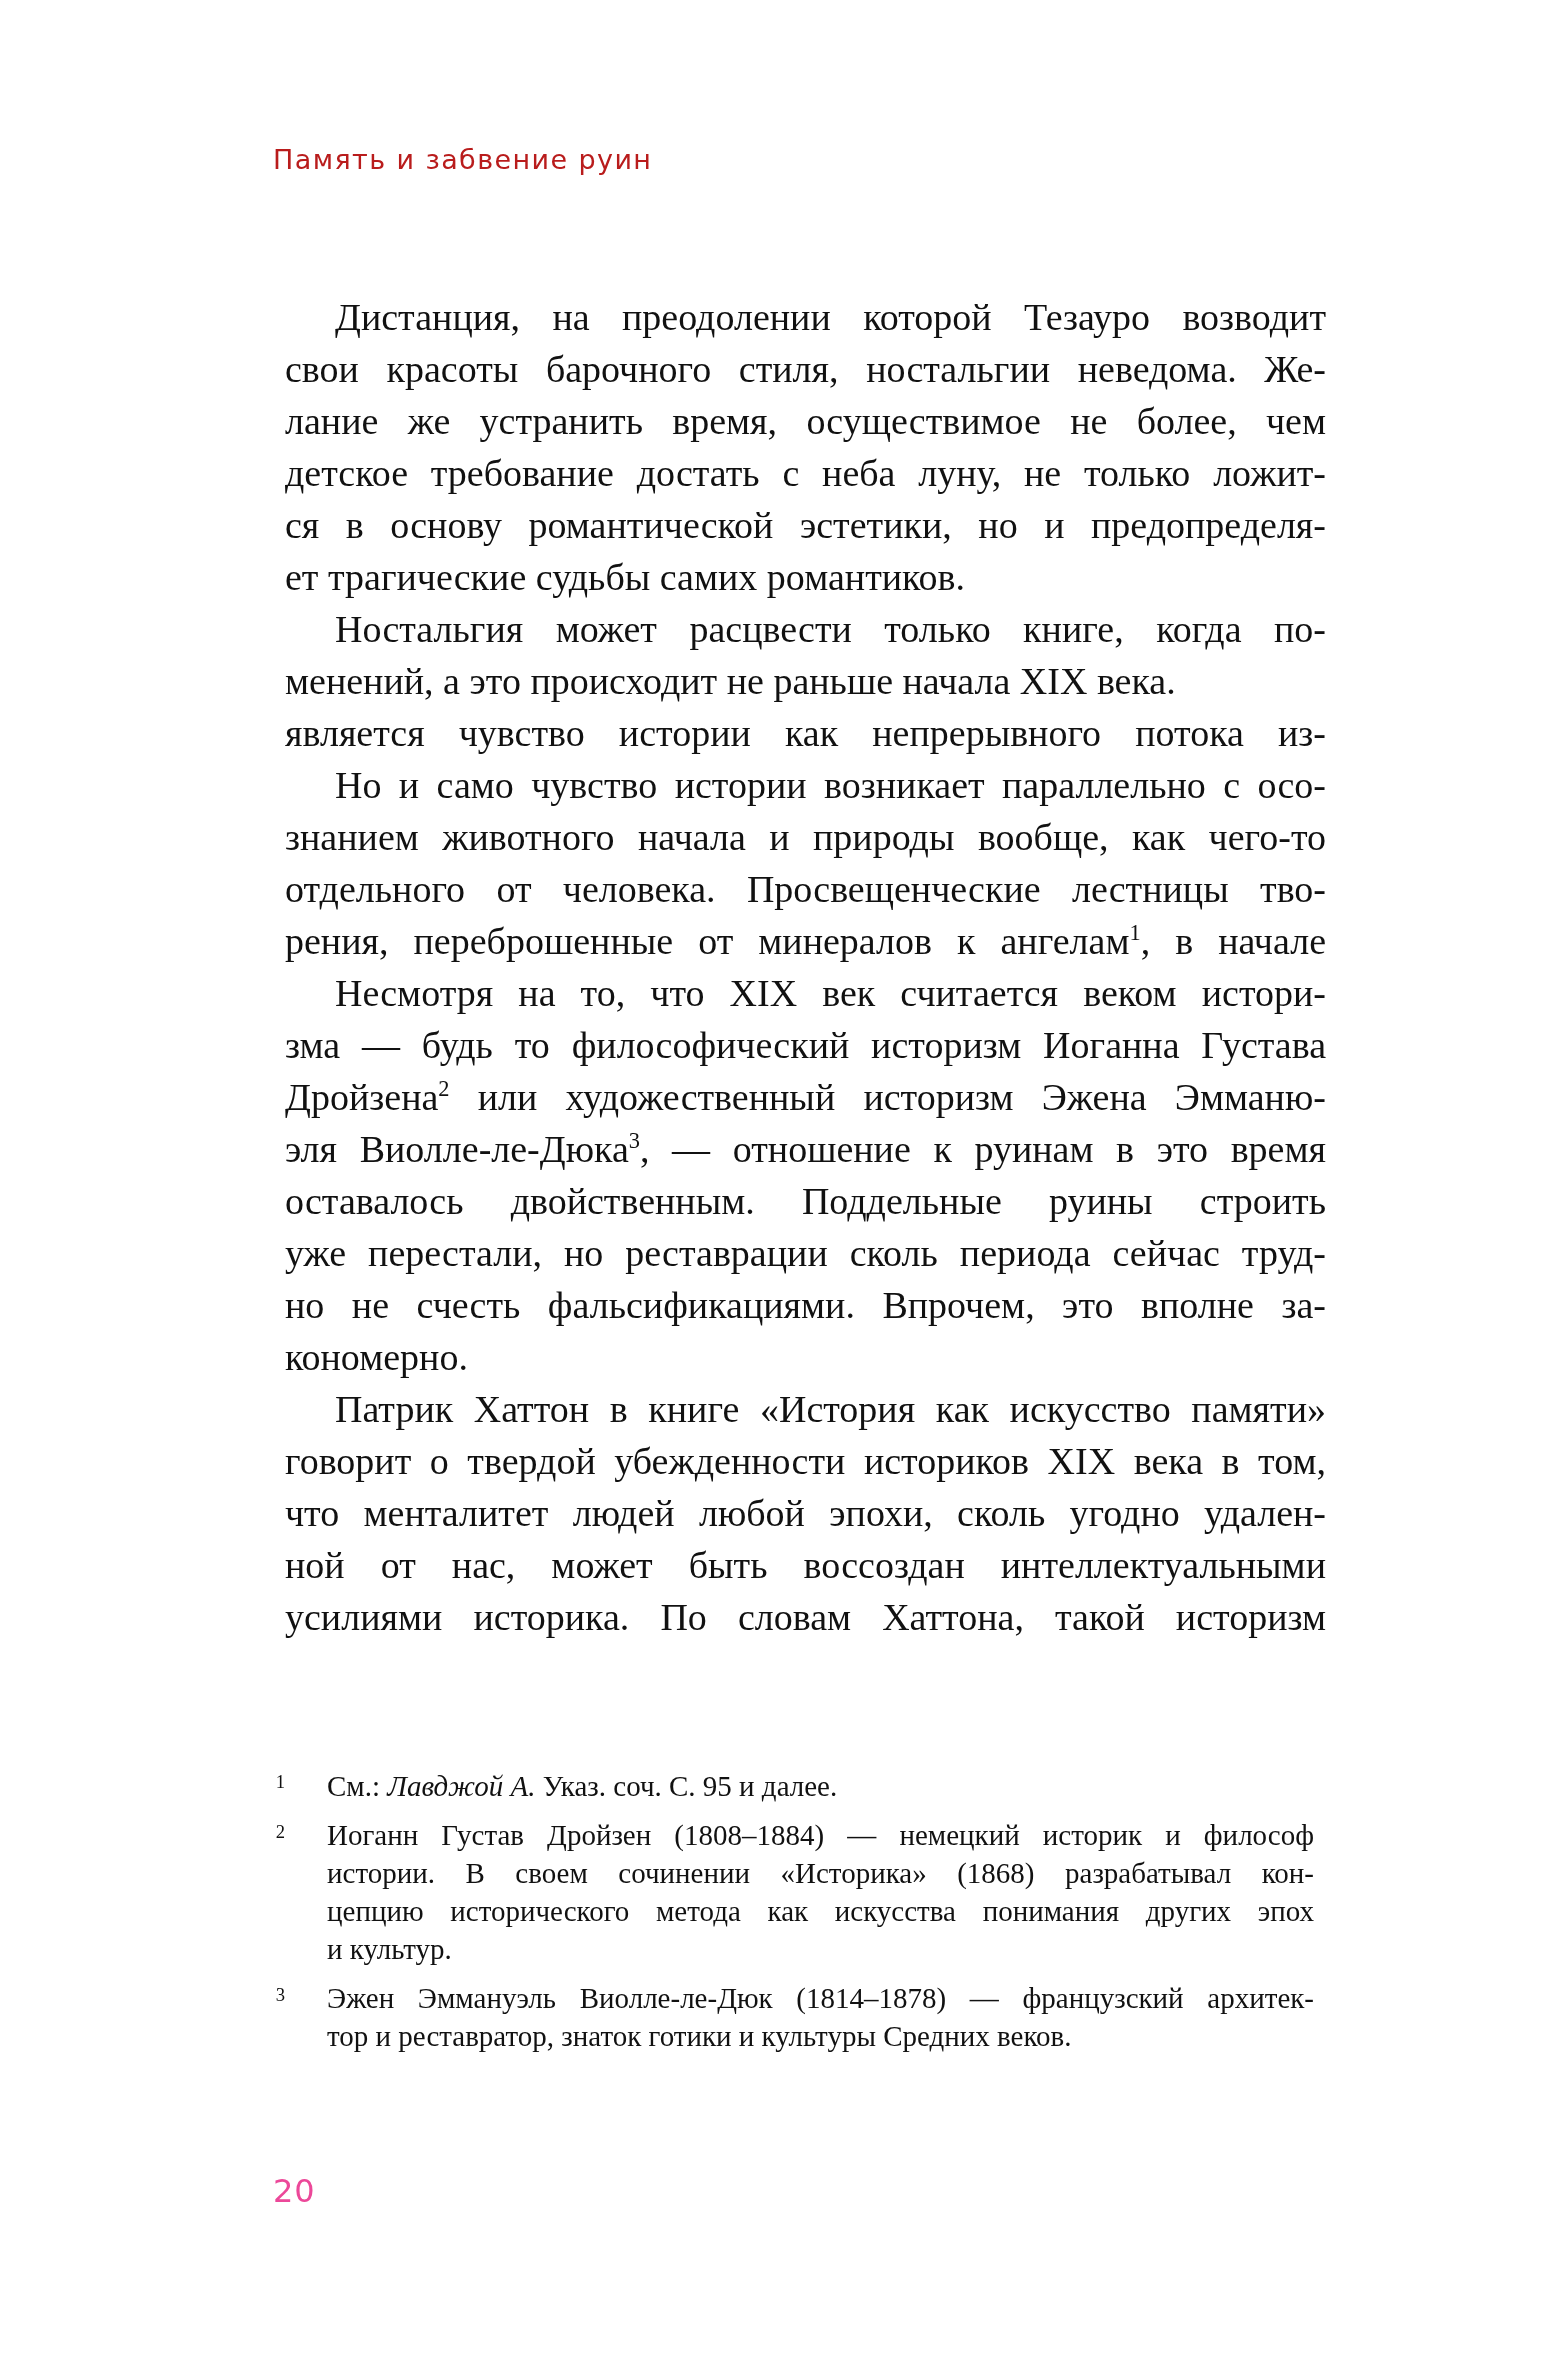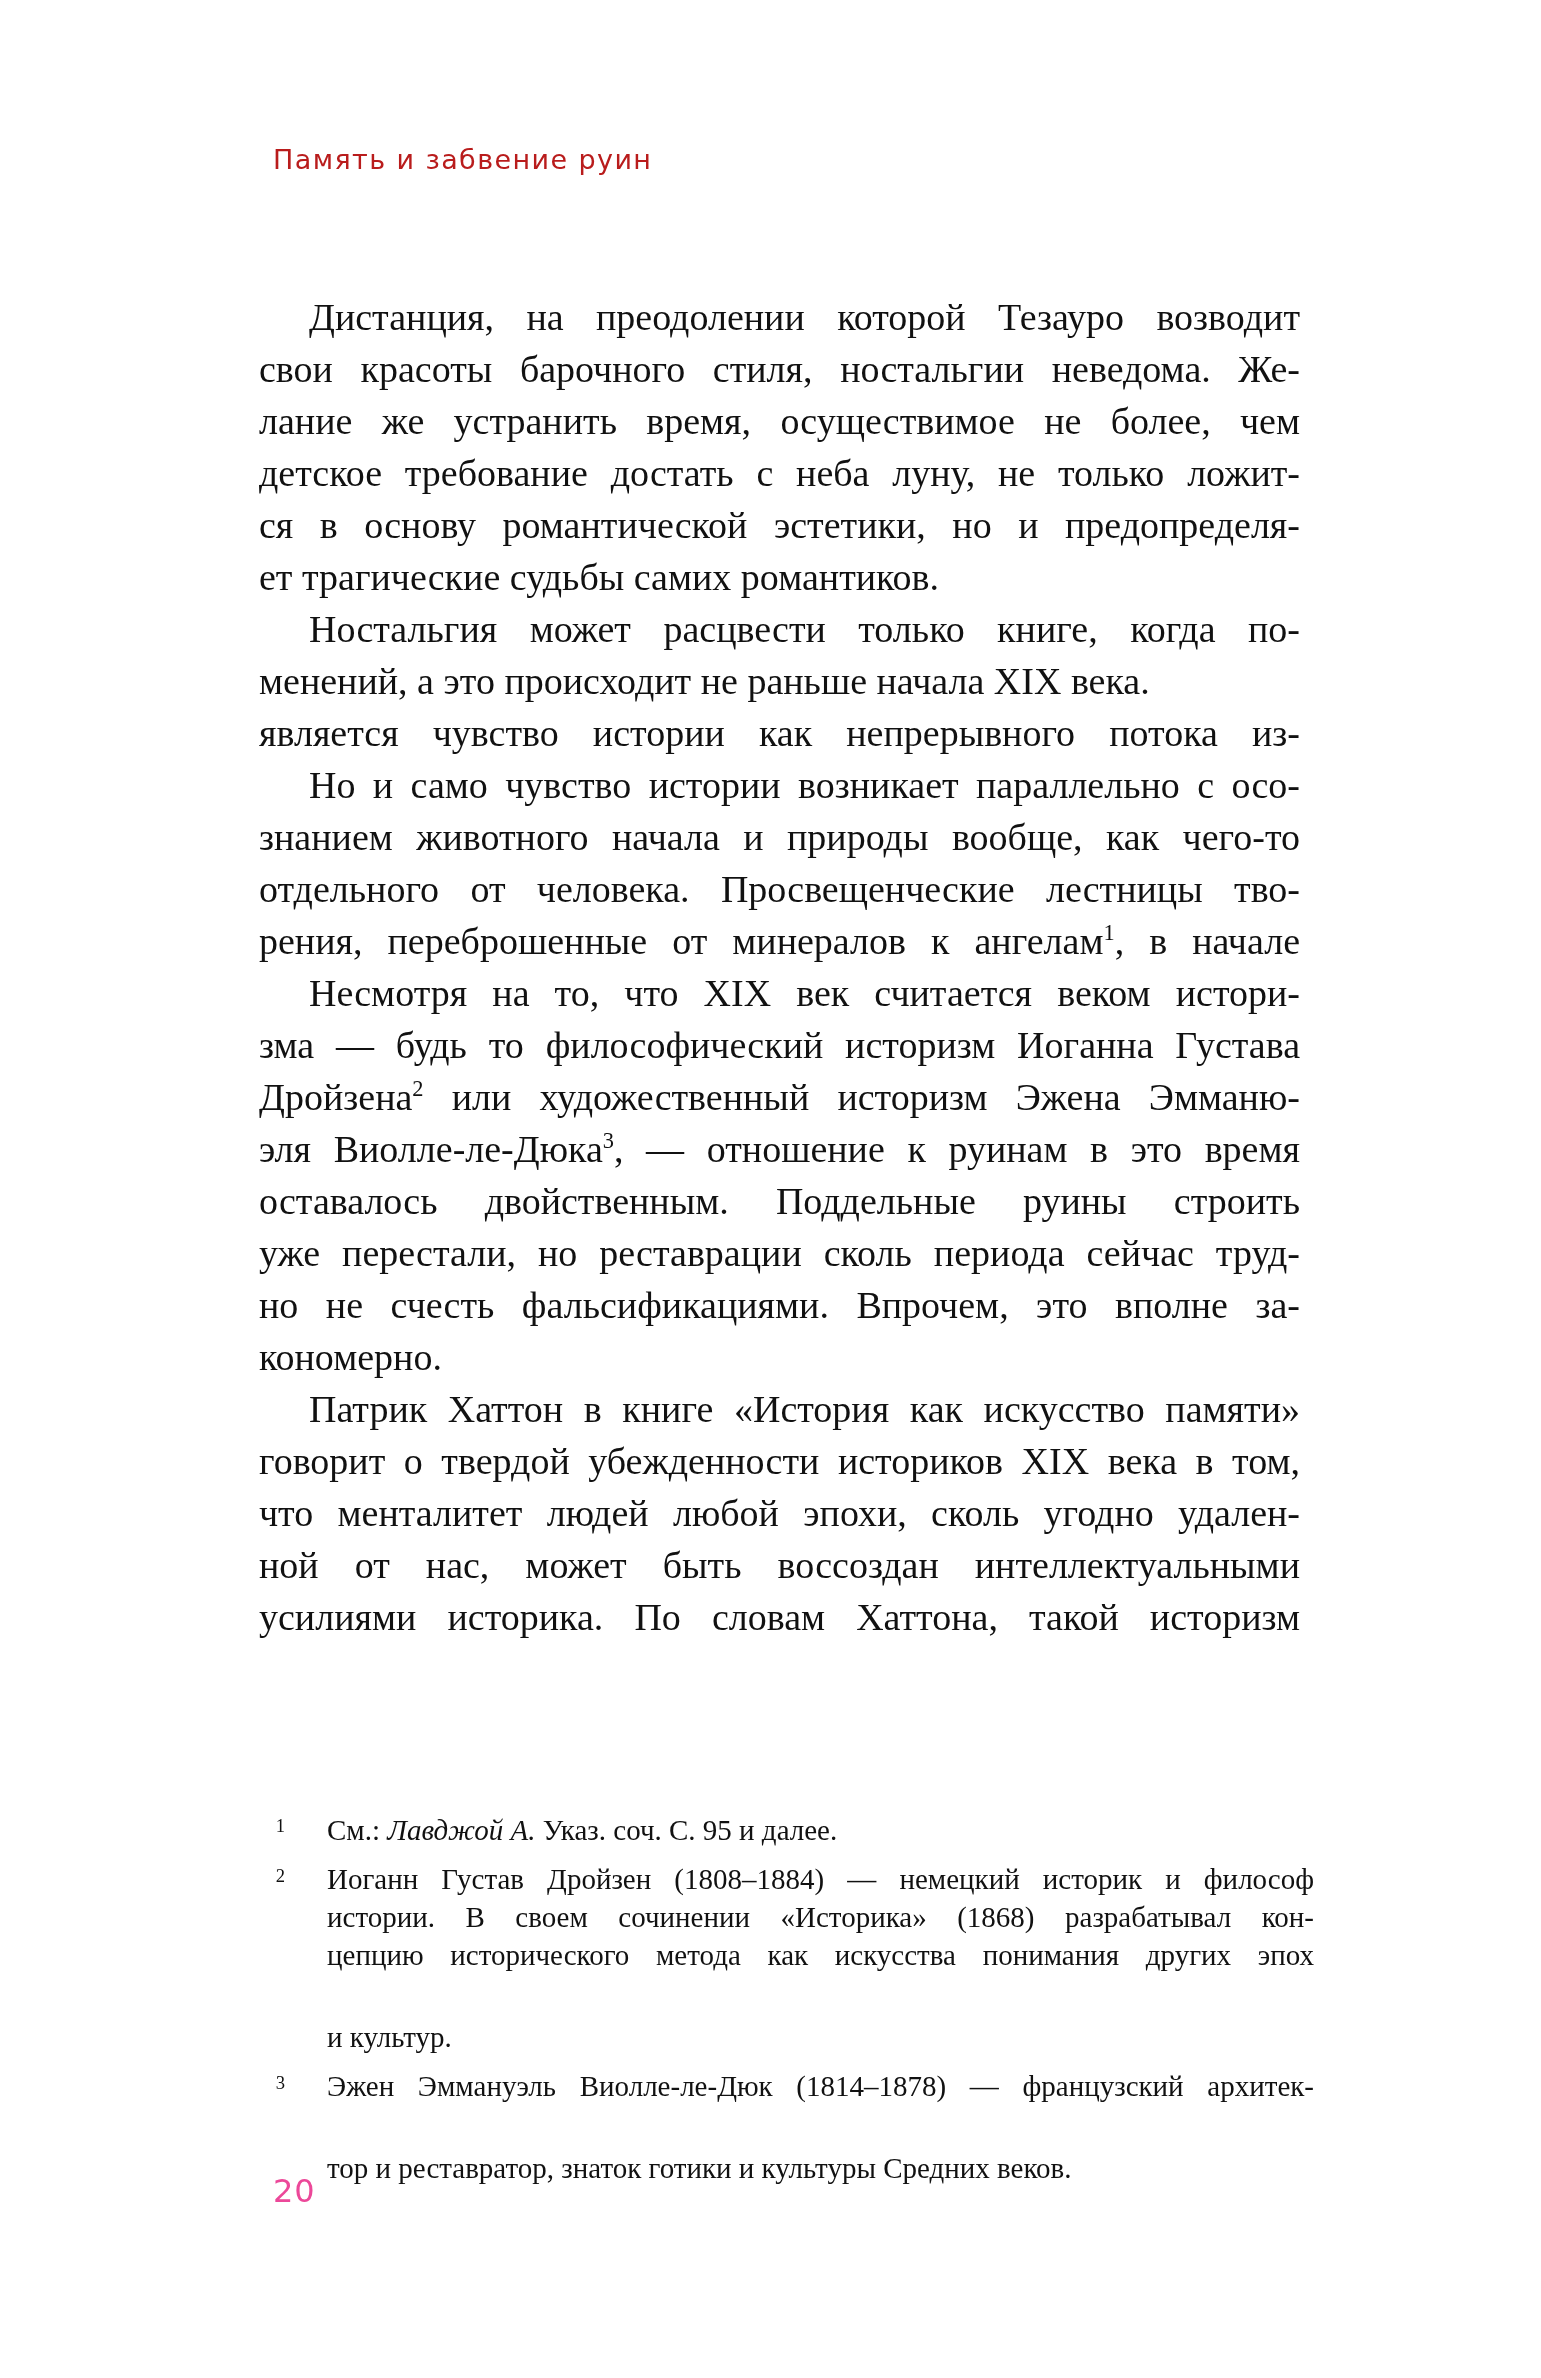--- a/index.html
+++ b/index.html
@@ -18,21 +18,21 @@
       position: absolute;
       left: 273px;
       top: 144px;
       font-family: "DejaVu Sans", sans-serif;
       font-size: 27px;
       letter-spacing: 1.4px;
       color: #b91c1c;
     }
     .body-text {
       position: absolute;
-      left: 259px;
+      left: 285px;
       top: 291px;
       width: 1041px;
       font-family: "Liberation Serif", serif;
       font-size: 38px;
       line-height: 52px;
       text-align: justify;
       color: #111;
     }
     .body-text .line {
       display: block;
@@ -74,21 +74,20 @@
       font-size: 18.6px;
     }
     .footnote .fn-line {
       display: block;
       white-space: nowrap;
       text-align: justify;
       text-align-last: justify;
     }
     .footnote .fn-line.last {
       text-align-last: left;
-      margin-top: 44px;
     }
     .page-number {
       position: absolute;
       left: 273px;
       top: 2172px;
       font-family: "DejaVu Sans", sans-serif;
       font-size: 32px;
       letter-spacing: 0.9px;
       color: #ec4899;
     }

